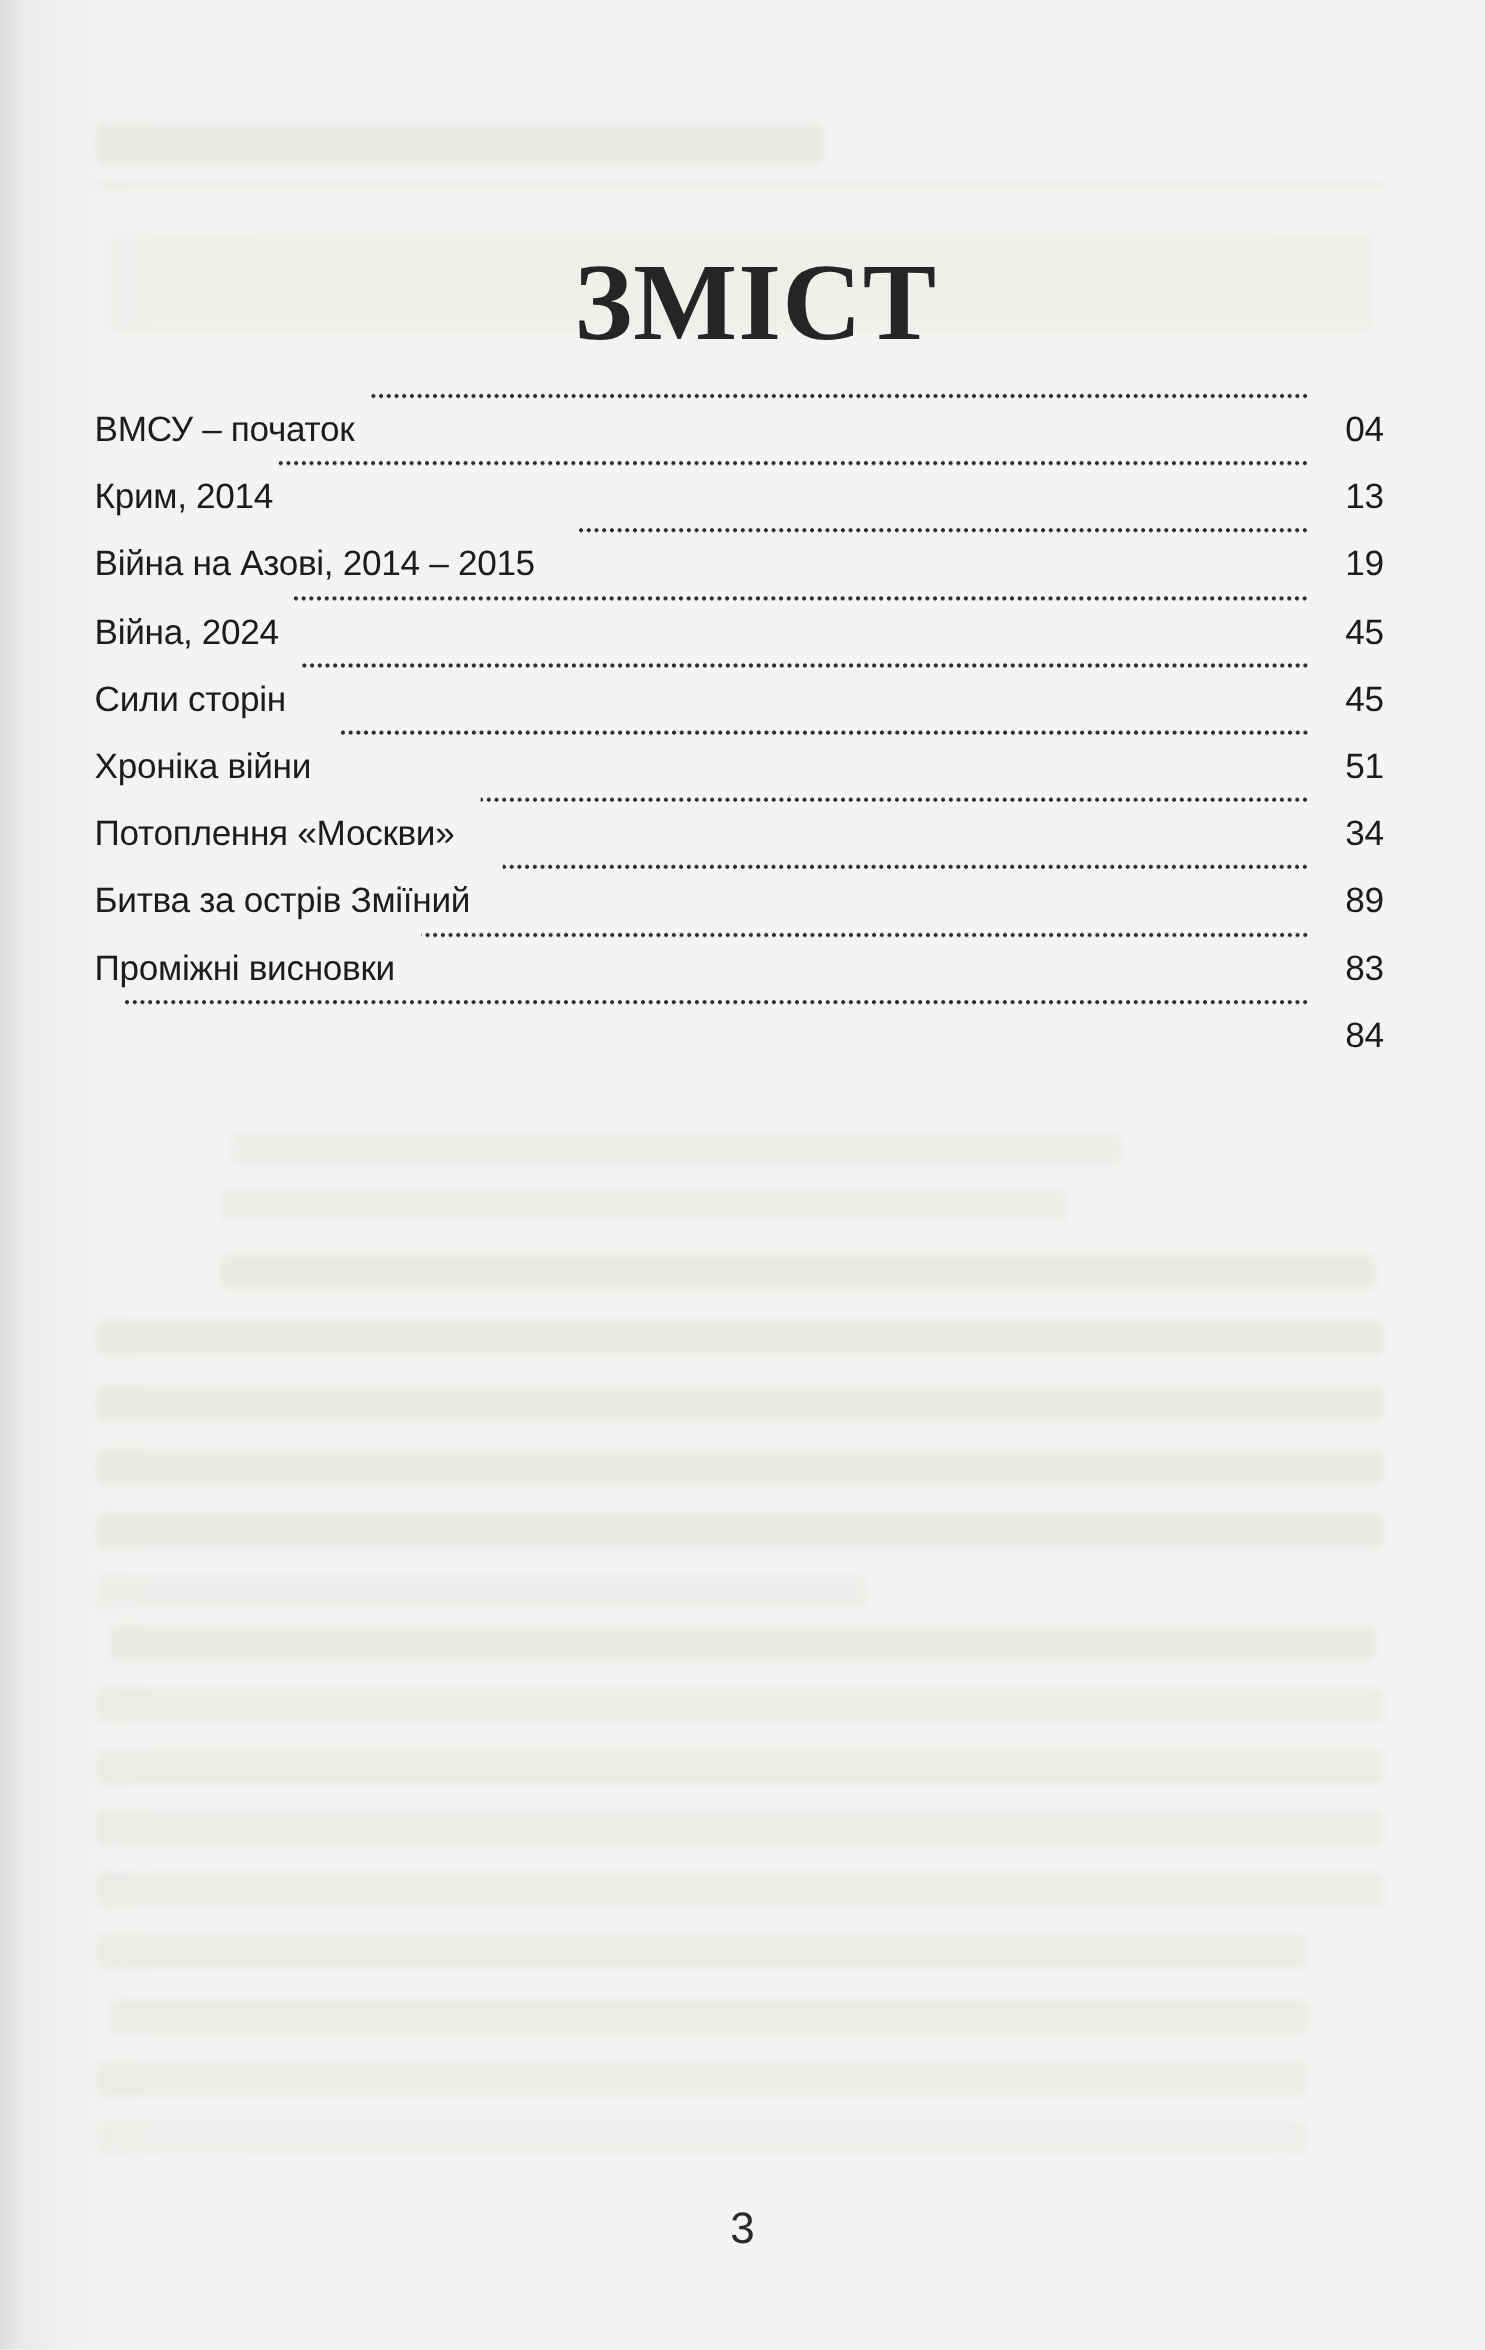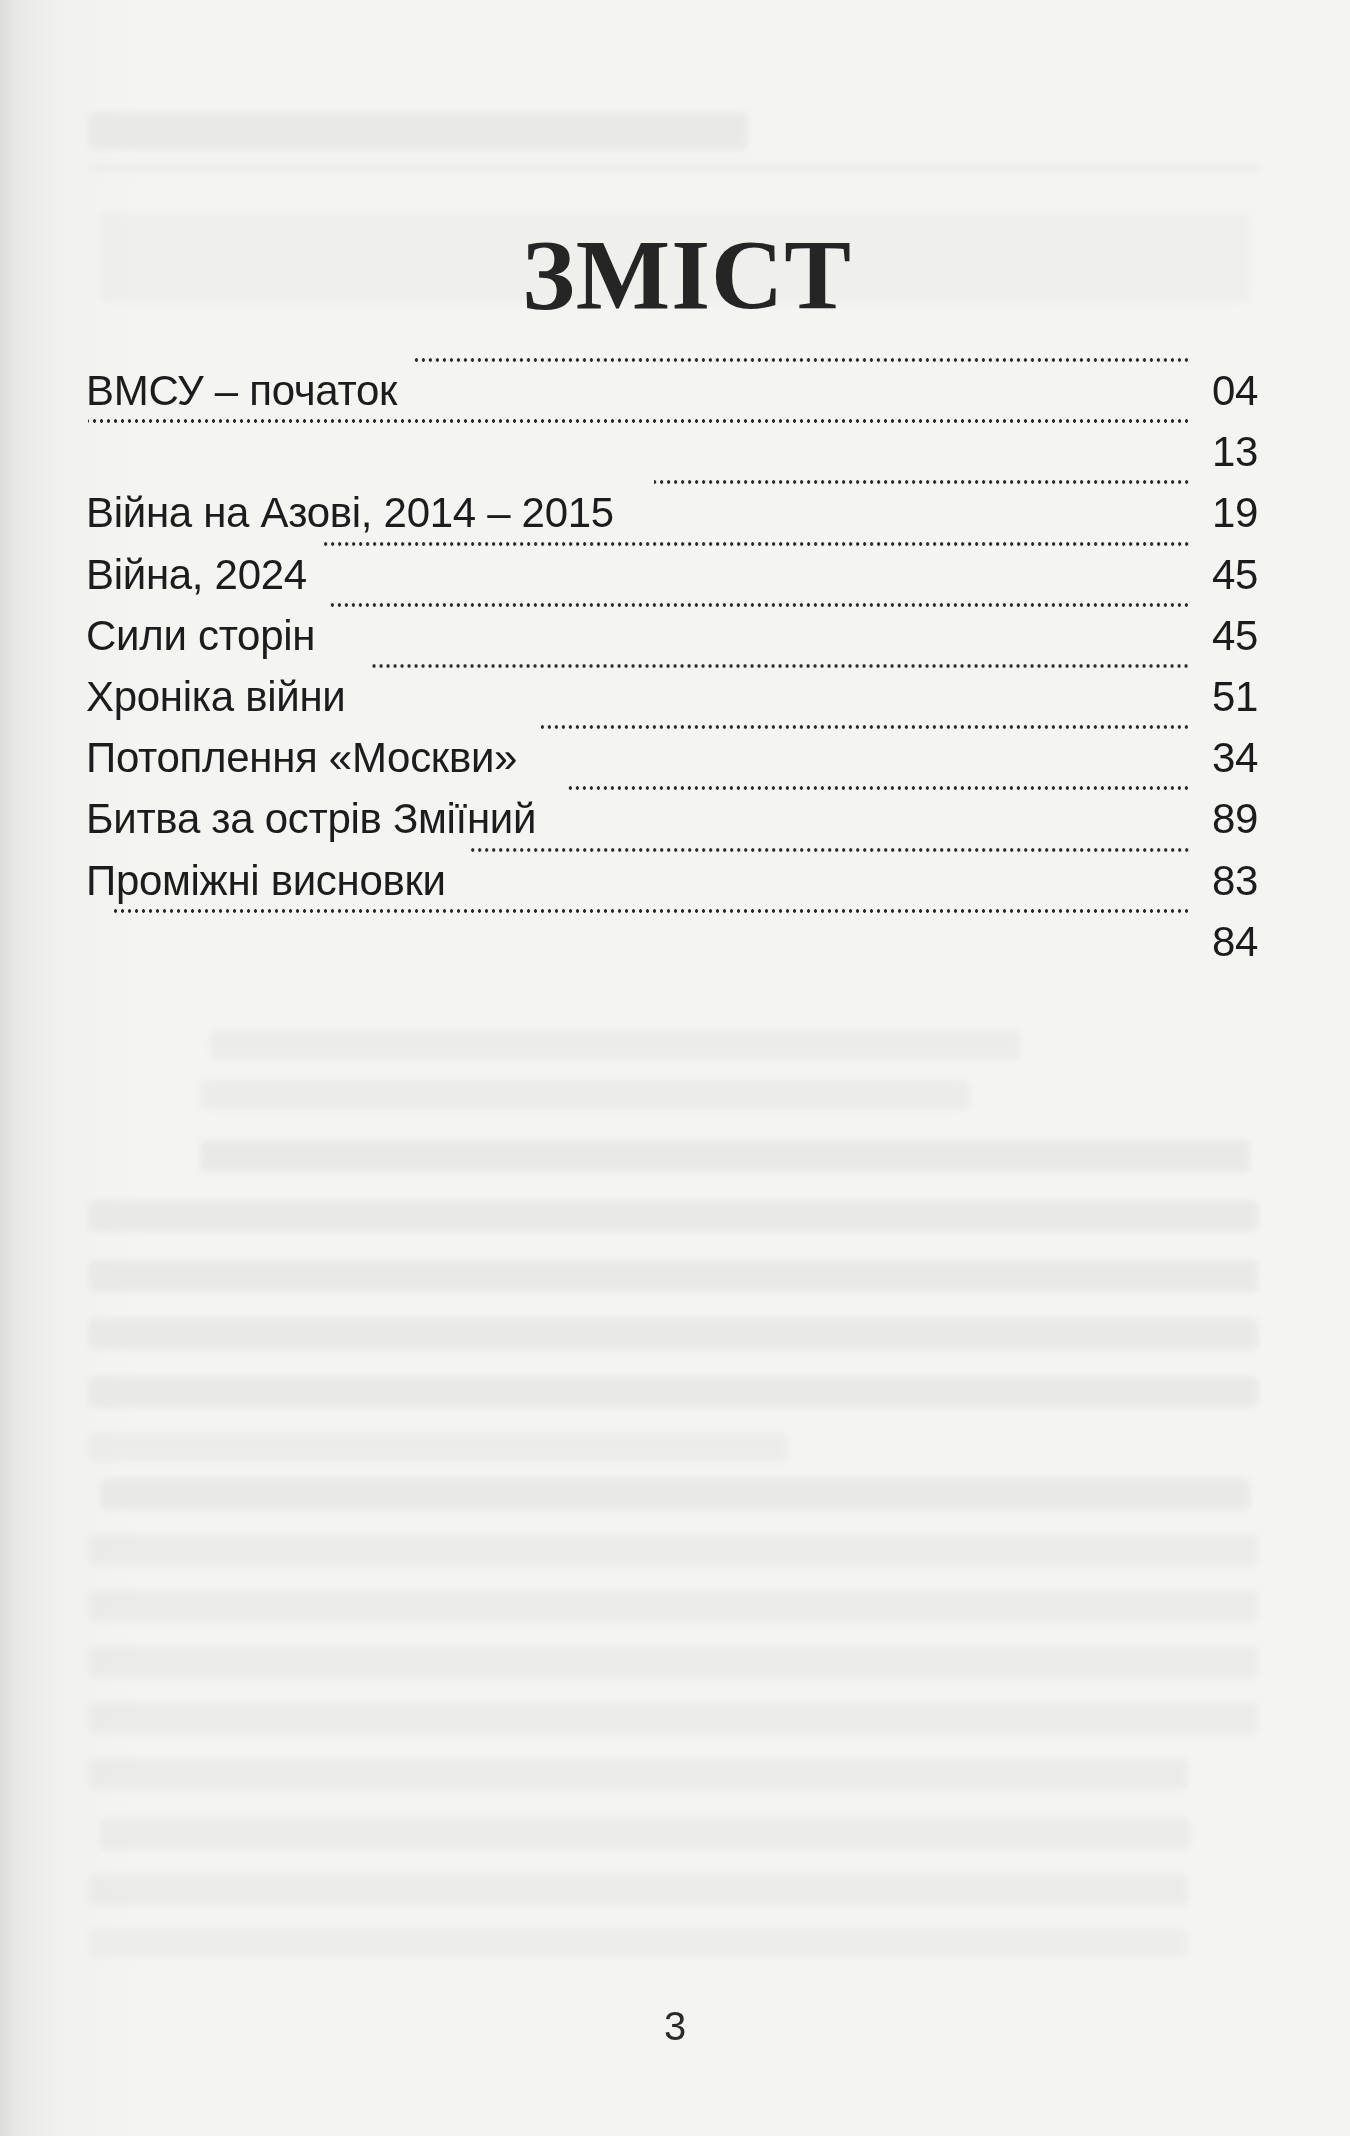--- a/index.html
+++ b/index.html
@@ -48,21 +48,21 @@
       width: 1172px;
       top: 360px;
       margin: 0;
       padding: 0;
       list-style: none;
     }
     .toc-row {
       display: flex;
       align-items: center;
       height: 61.2px;
-      font-size: 42px;
+      font-size: 32px;
       line-height: 61.2px;
       letter-spacing: -0.3px;
       cursor: pointer;
     }
     .toc-title {
       white-space: pre;
       flex: 0 0 auto;
     }
     .toc-leader {
       flex: 1 1 auto;
@@ -119,20 +119,21 @@
 
   <h1 class="title">ЗМІСТ</h1>
 
   <ol class="toc">
     <li class="toc-row">
       <span class="toc-title">ВМСУ – початок</span>
       <span class="toc-leader"></span>
       <span class="toc-page">04</span>
     </li>
     <li class="toc-row">
+      <span class="toc-title">Крим, 2014</span>
       <span class="toc-leader" style="margin-left:2px;"></span>
       <span class="toc-page">13</span>
     </li>
     <li class="toc-row">
       <span class="toc-title">Війна на Азові, 2014 – 2015</span>
       <span class="toc-leader" style="margin-left:40px;"></span>
       <span class="toc-page">19</span>
     </li>
     <li class="toc-row">
       <span class="toc-title">Війна, 2024</span>

